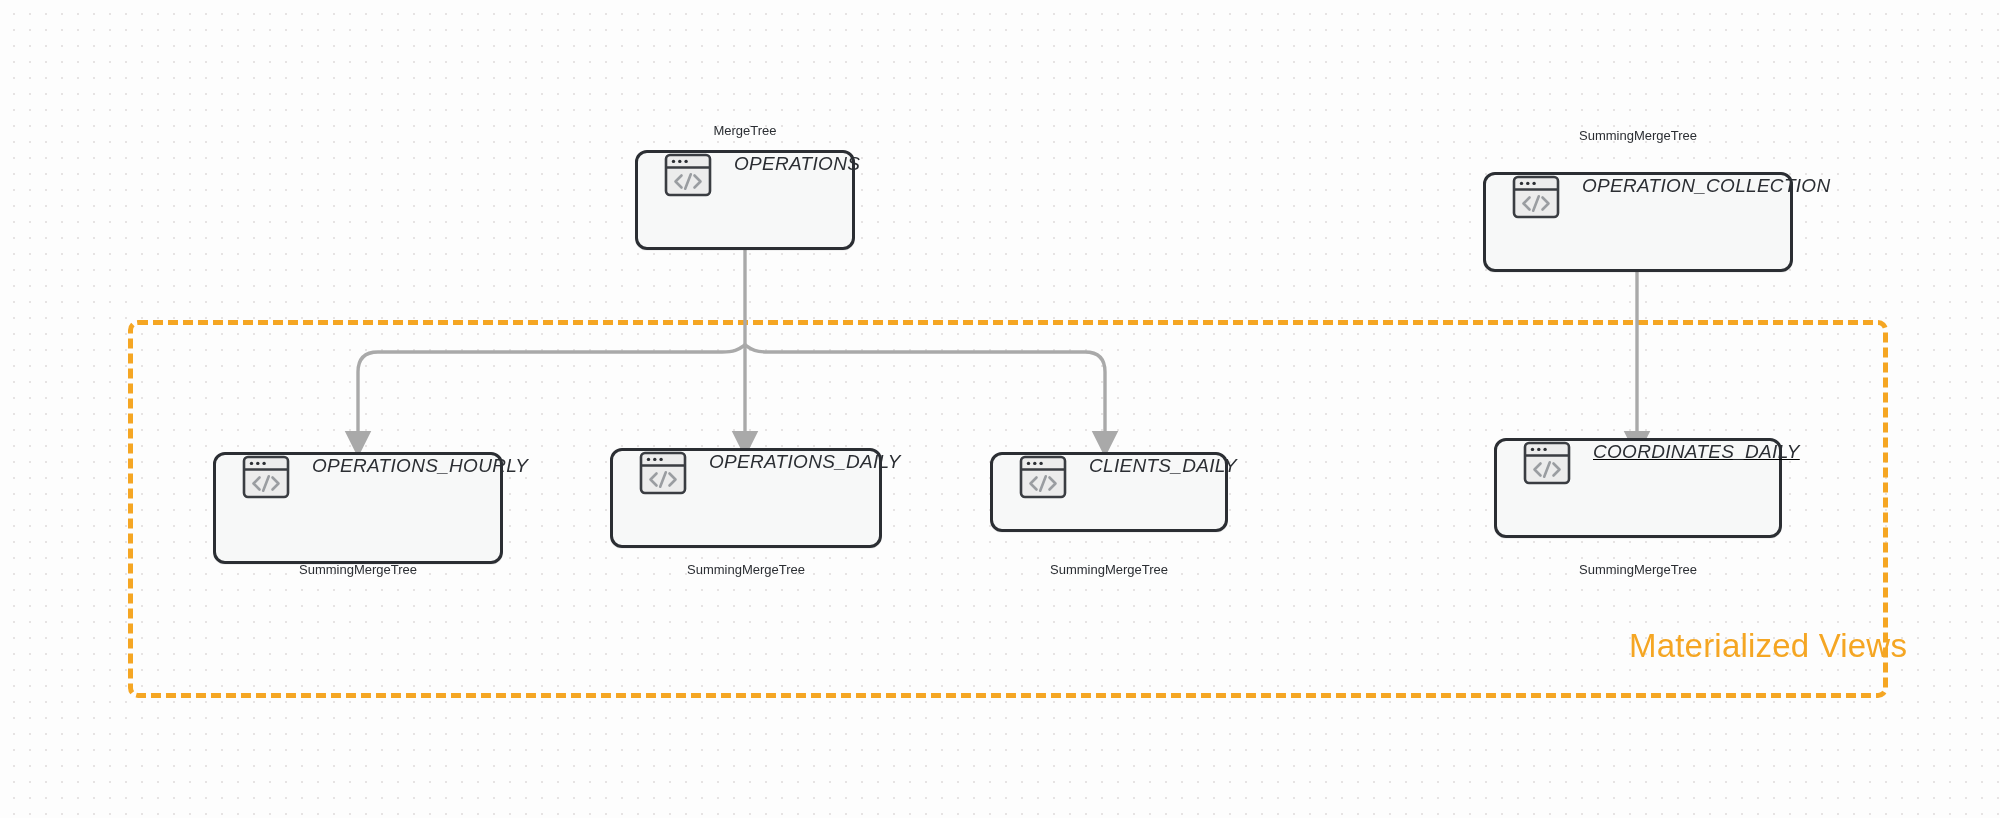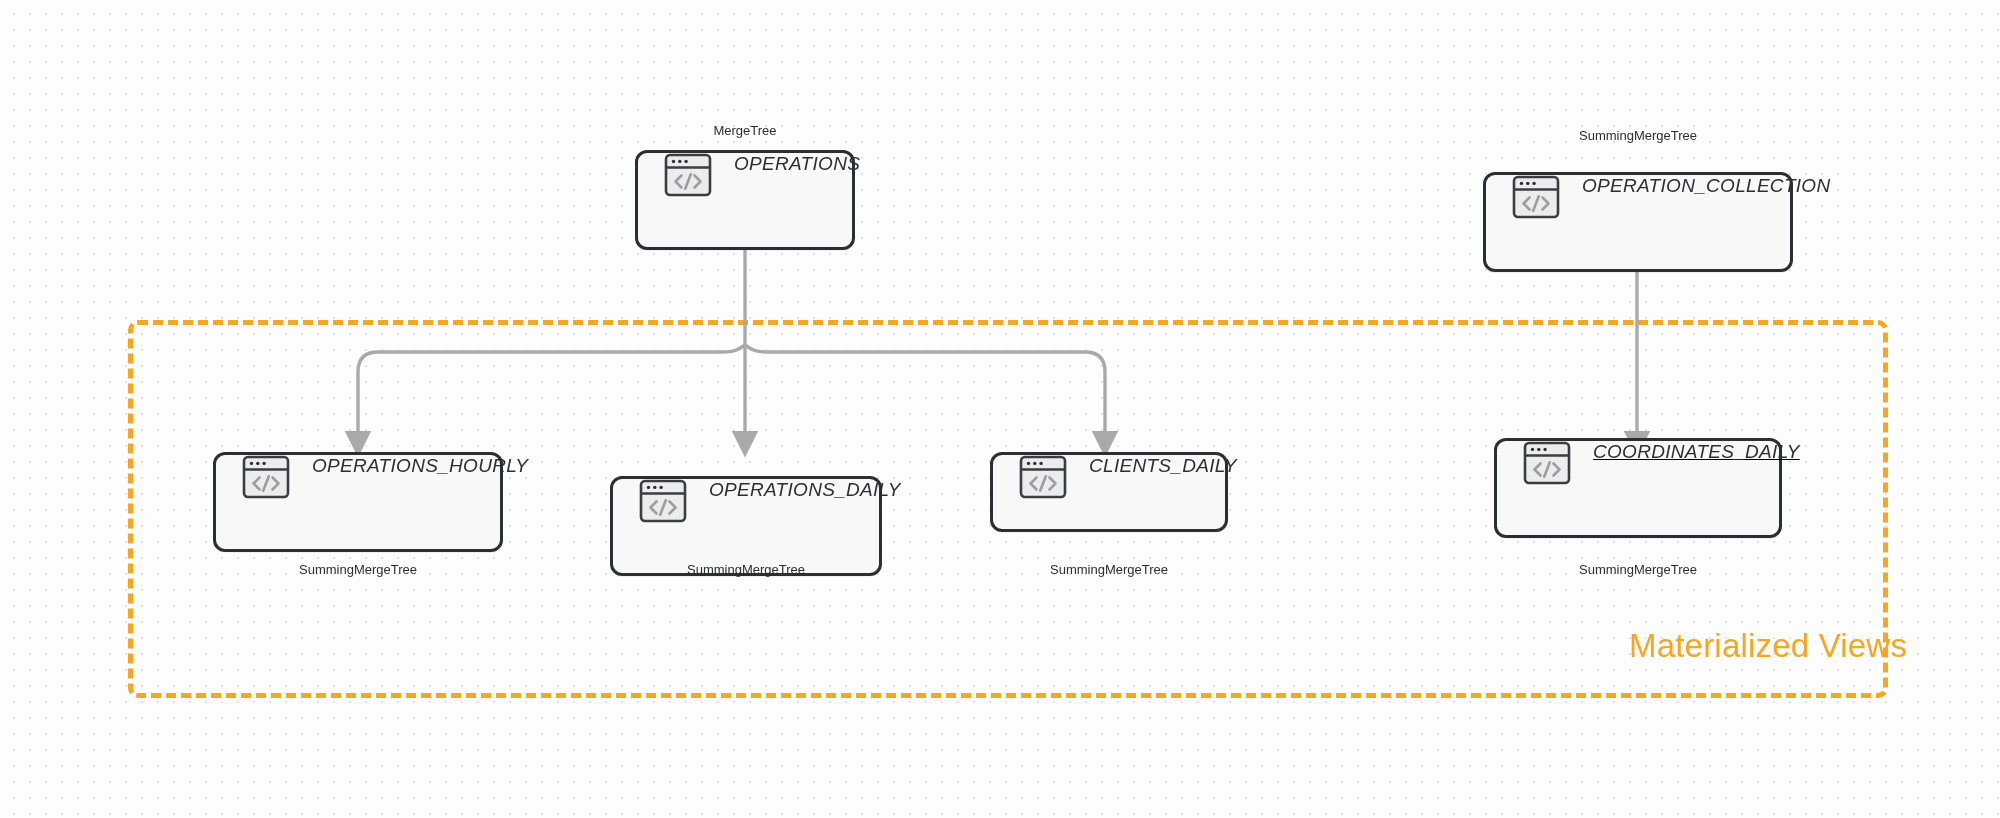--- a/index.html
+++ b/index.html
@@ -135,36 +135,36 @@
       <circle cx="9.5" cy="8.4" r="1.7" fill="#2b2e33"></circle>
       <circle cx="15.8" cy="8.4" r="1.7" fill="#2b2e33"></circle>
       <circle cx="22.1" cy="8.4" r="1.7" fill="#2b2e33"></circle>
       <path d="M17.5 22.5 L11.5 28.5 L17.5 34.5" fill="none" stroke="#9a9da1" stroke-width="2.6" stroke-linecap="round" stroke-linejoin="round"></path>
       <path d="M30.5 22.5 L36.5 28.5 L30.5 34.5" fill="none" stroke="#9a9da1" stroke-width="2.6" stroke-linecap="round" stroke-linejoin="round"></path>
       <line x1="26.8" y1="21.3" x2="21.2" y2="35.7" stroke="#9a9da1" stroke-width="2.6" stroke-linecap="round"></line>
     </svg>
     <span class="node-title">OPERATION_COLLECTION</span>
   </div>
 
-  <div class="node" style="left:213px; top:452px; width:290px; height:100px;">
+  <div class="node" style="left:213px; top:452px; width:290px; height:112px;">
     <svg class="code-icon" viewBox="0 0 48 44">
       <rect x="2" y="2" width="44" height="40" rx="4" ry="4" fill="#ececec" stroke="#3a3d42" stroke-width="2.6"></rect>
       <line x1="2.5" y1="14.5" x2="45.5" y2="14.5" stroke="#3a3d42" stroke-width="2.4"></line>
       <circle cx="9.5" cy="8.4" r="1.7" fill="#2b2e33"></circle>
       <circle cx="15.8" cy="8.4" r="1.7" fill="#2b2e33"></circle>
       <circle cx="22.1" cy="8.4" r="1.7" fill="#2b2e33"></circle>
       <path d="M17.5 22.5 L11.5 28.5 L17.5 34.5" fill="none" stroke="#9a9da1" stroke-width="2.6" stroke-linecap="round" stroke-linejoin="round"></path>
       <path d="M30.5 22.5 L36.5 28.5 L30.5 34.5" fill="none" stroke="#9a9da1" stroke-width="2.6" stroke-linecap="round" stroke-linejoin="round"></path>
       <line x1="26.8" y1="21.3" x2="21.2" y2="35.7" stroke="#9a9da1" stroke-width="2.6" stroke-linecap="round"></line>
     </svg>
     <span class="node-title">OPERATIONS_HOURLY</span>
   </div>
   <div class="engine-label" style="left:213px; top:562px; width:290px;">SummingMergeTree</div>
 
-  <div class="node" style="left:610px; top:476px; width:272px; height:100px;">
+  <div class="node" style="left:610px; top:448px; width:272px; height:100px;">
     <svg class="code-icon" viewBox="0 0 48 44">
       <rect x="2" y="2" width="44" height="40" rx="4" ry="4" fill="#ececec" stroke="#3a3d42" stroke-width="2.6"></rect>
       <line x1="2.5" y1="14.5" x2="45.5" y2="14.5" stroke="#3a3d42" stroke-width="2.4"></line>
       <circle cx="9.5" cy="8.4" r="1.7" fill="#2b2e33"></circle>
       <circle cx="15.8" cy="8.4" r="1.7" fill="#2b2e33"></circle>
       <circle cx="22.1" cy="8.4" r="1.7" fill="#2b2e33"></circle>
       <path d="M17.5 22.5 L11.5 28.5 L17.5 34.5" fill="none" stroke="#9a9da1" stroke-width="2.6" stroke-linecap="round" stroke-linejoin="round"></path>
       <path d="M30.5 22.5 L36.5 28.5 L30.5 34.5" fill="none" stroke="#9a9da1" stroke-width="2.6" stroke-linecap="round" stroke-linejoin="round"></path>
       <line x1="26.8" y1="21.3" x2="21.2" y2="35.7" stroke="#9a9da1" stroke-width="2.6" stroke-linecap="round"></line>
     </svg>

